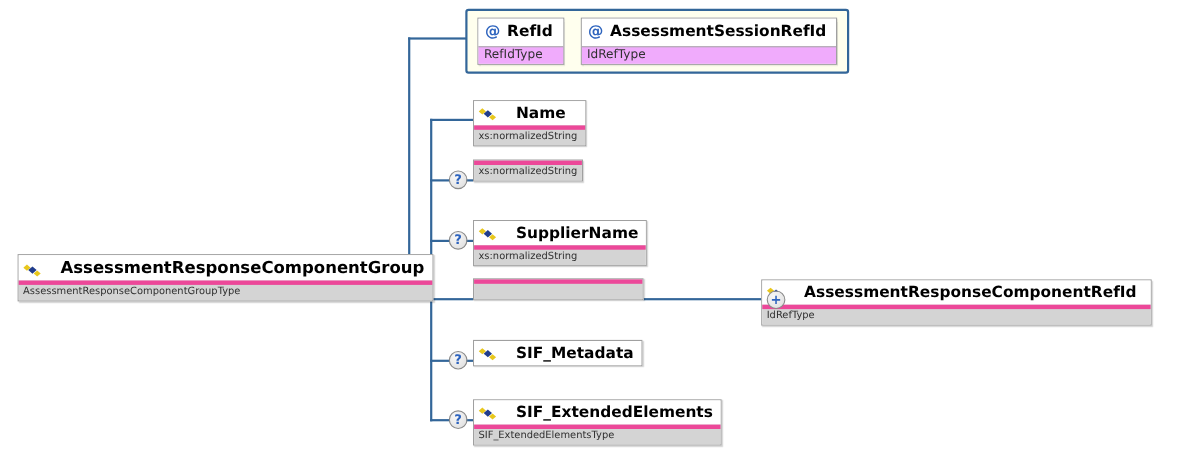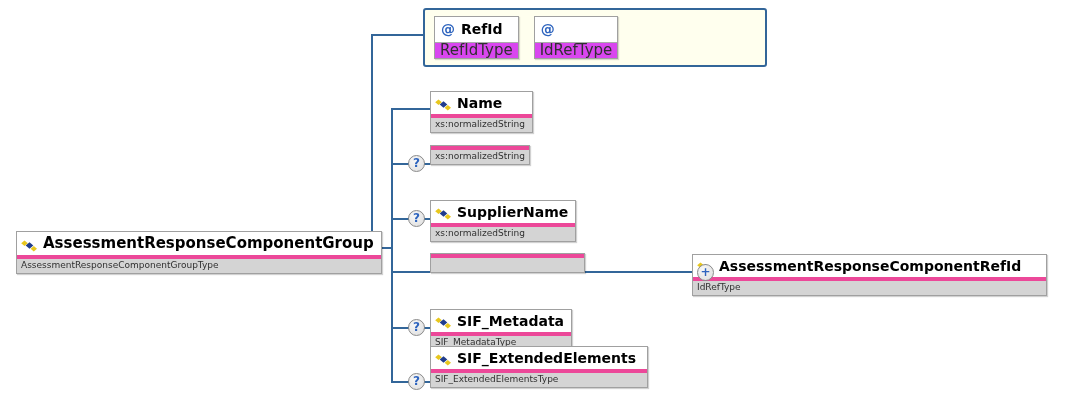--- a/index.html
+++ b/index.html
@@ -18,21 +18,21 @@
   
   .node{
     position:absolute;
     background:#ffffff;
     border:1px solid #a0a0a0;
     box-shadow:1px 1px 1px rgba(0,0,0,0.18);
     white-space:nowrap;
     z-index:2;
   }
   .node .title{
-    display:flex;align-items:center;gap:5px;
+    display:flex;align-items:center;gap:17px;
     padding:2px 7px 2px 4px;
     font-size:14px;font-weight:bold;color:#000;
     line-height:18px;height:18px;
     background:#ffffff;
   }
   .node.root .title{font-size:15px;line-height:19px;height:19px;}
   .node .sub{
     background:#d4d4d4;
     border-top:4px solid #ec4899;
     font-size:9px;color:#303030;
@@ -62,22 +62,22 @@
   }
   .attr-node .title{
     display:flex;align-items:center;gap:6px;
     padding:3px 9px 3px 6px;
     font-size:14px;font-weight:bold;color:#000;
     line-height:19px;height:19px;
     background:#ffffff;
   }
   .at-glyph{color:#2e64be;font-weight:bold;font-size:14px;}
   .attr-node .sub{
-    background:#d946ef;border-top:1px solid #ababab;
-    font-size:15px;color:#303030;
+    background:#f0abfc;border-top:1px solid #ababab;
+    font-size:11px;color:#303030;
     padding:1px 5px 2px 5px;height:12px;line-height:12px;
   }
 
   
   .circle{
     position:absolute;
     width:17px;height:17px;
     border-radius:50%;
     border:1px solid #8a8a8a;
     background:radial-gradient(circle at 35% 30%, #f8f8f8, #dcdcdc);
@@ -109,20 +109,21 @@
     <div class="attr-node">
       <div class="title">
         <span class="at-glyph">@</span>
         <span>RefId</span>
       </div>
       <div class="sub">RefIdType</div>
     </div>
     <div class="attr-node">
       <div class="title">
         <span class="at-glyph">@</span>
+        <span>AssessmentSessionRefId</span>
       </div>
       <div class="sub">IdRefType</div>
     </div>
   </div>
 
   <div class="node root" style="left:16px;top:231px;min-width:353px;">
     <div class="title">
       <span class="el-icon">
         <svg width="17" height="12" viewBox="0 0 17 12">
           <path d="M3.5 0.5 L6.8 3.3 L3.5 6.1 L0.2 3.3 Z" fill="#e8c71d"></path>
@@ -175,24 +176,23 @@
     <div class="title">
       <span class="el-icon">
         <svg width="17" height="12" viewBox="0 0 17 12">
           <path d="M3.5 0.5 L6.8 3.3 L3.5 6.1 L0.2 3.3 Z" fill="#e8c71d"></path>
           <path d="M8.5 2.2 L12.3 5.5 L8.5 8.8 L4.7 5.5 Z" fill="#203c8c"></path>
           <path d="M12.8 6 L16 8.7 L12.8 11.4 L9.6 8.7 Z" fill="#e8c71d"></path>
         </svg>
       </span>
       <span>SIF_Metadata</span>
     </div>
-    <div class="sub">SIF_MetadataType</div>
-  </div>
-
-  <div class="node" style="left:430px;top:346px;min-width:216px;">
+  </div>
+
+  <div class="node" style="left:430px;top:363px;min-width:216px;">
     <div class="title">
       <span class="el-icon">
         <svg width="17" height="12" viewBox="0 0 17 12">
           <path d="M3.5 0.5 L6.8 3.3 L3.5 6.1 L0.2 3.3 Z" fill="#e8c71d"></path>
           <path d="M8.5 2.2 L12.3 5.5 L8.5 8.8 L4.7 5.5 Z" fill="#203c8c"></path>
           <path d="M12.8 6 L16 8.7 L12.8 11.4 L9.6 8.7 Z" fill="#e8c71d"></path>
         </svg>
       </span>
       <span>SIF_ExtendedElements</span>
     </div>

